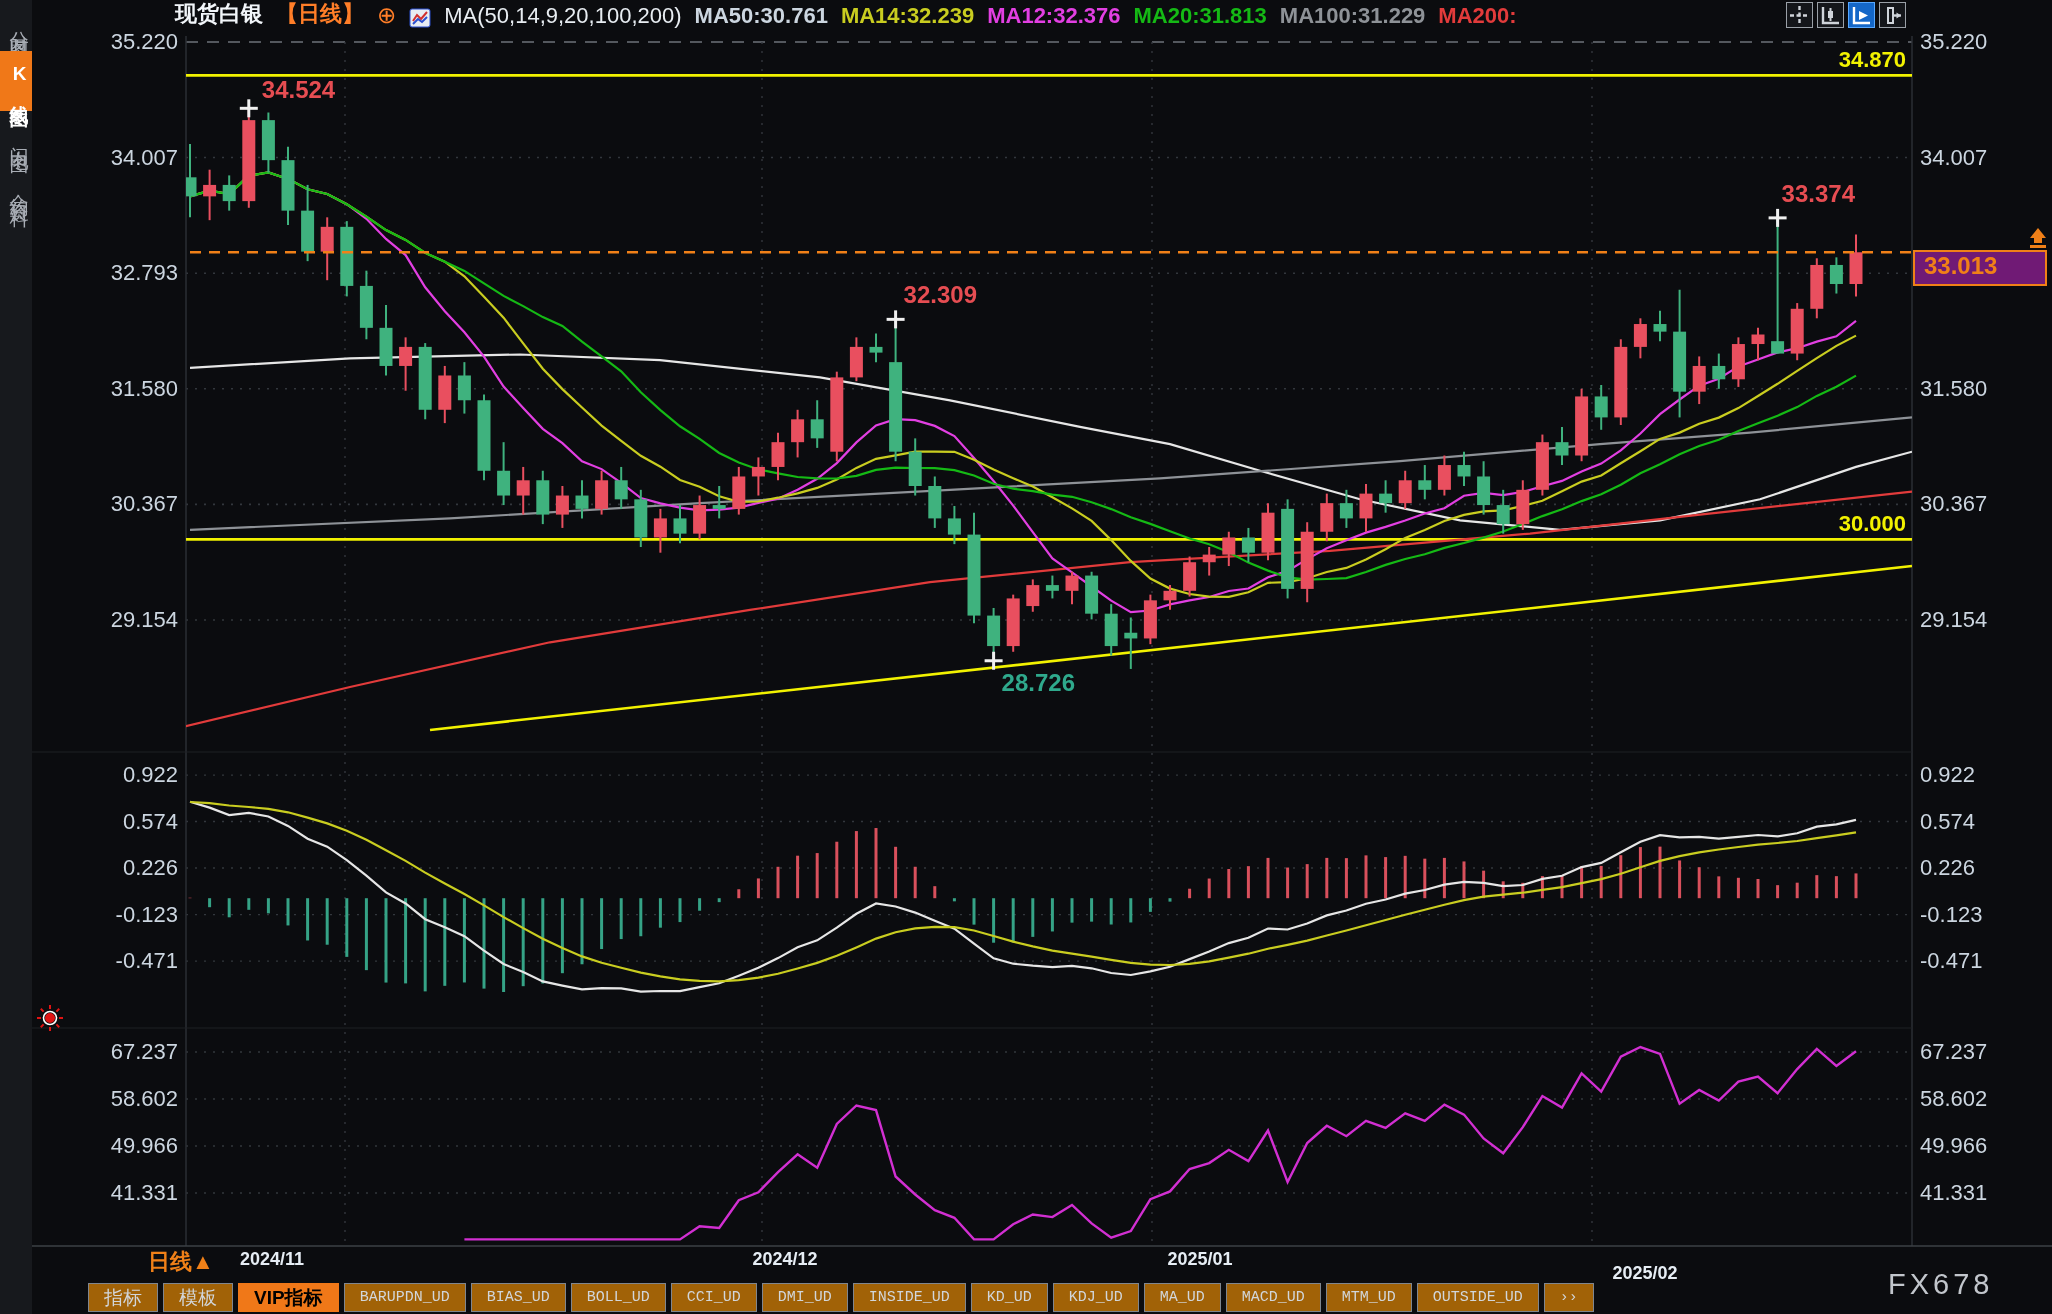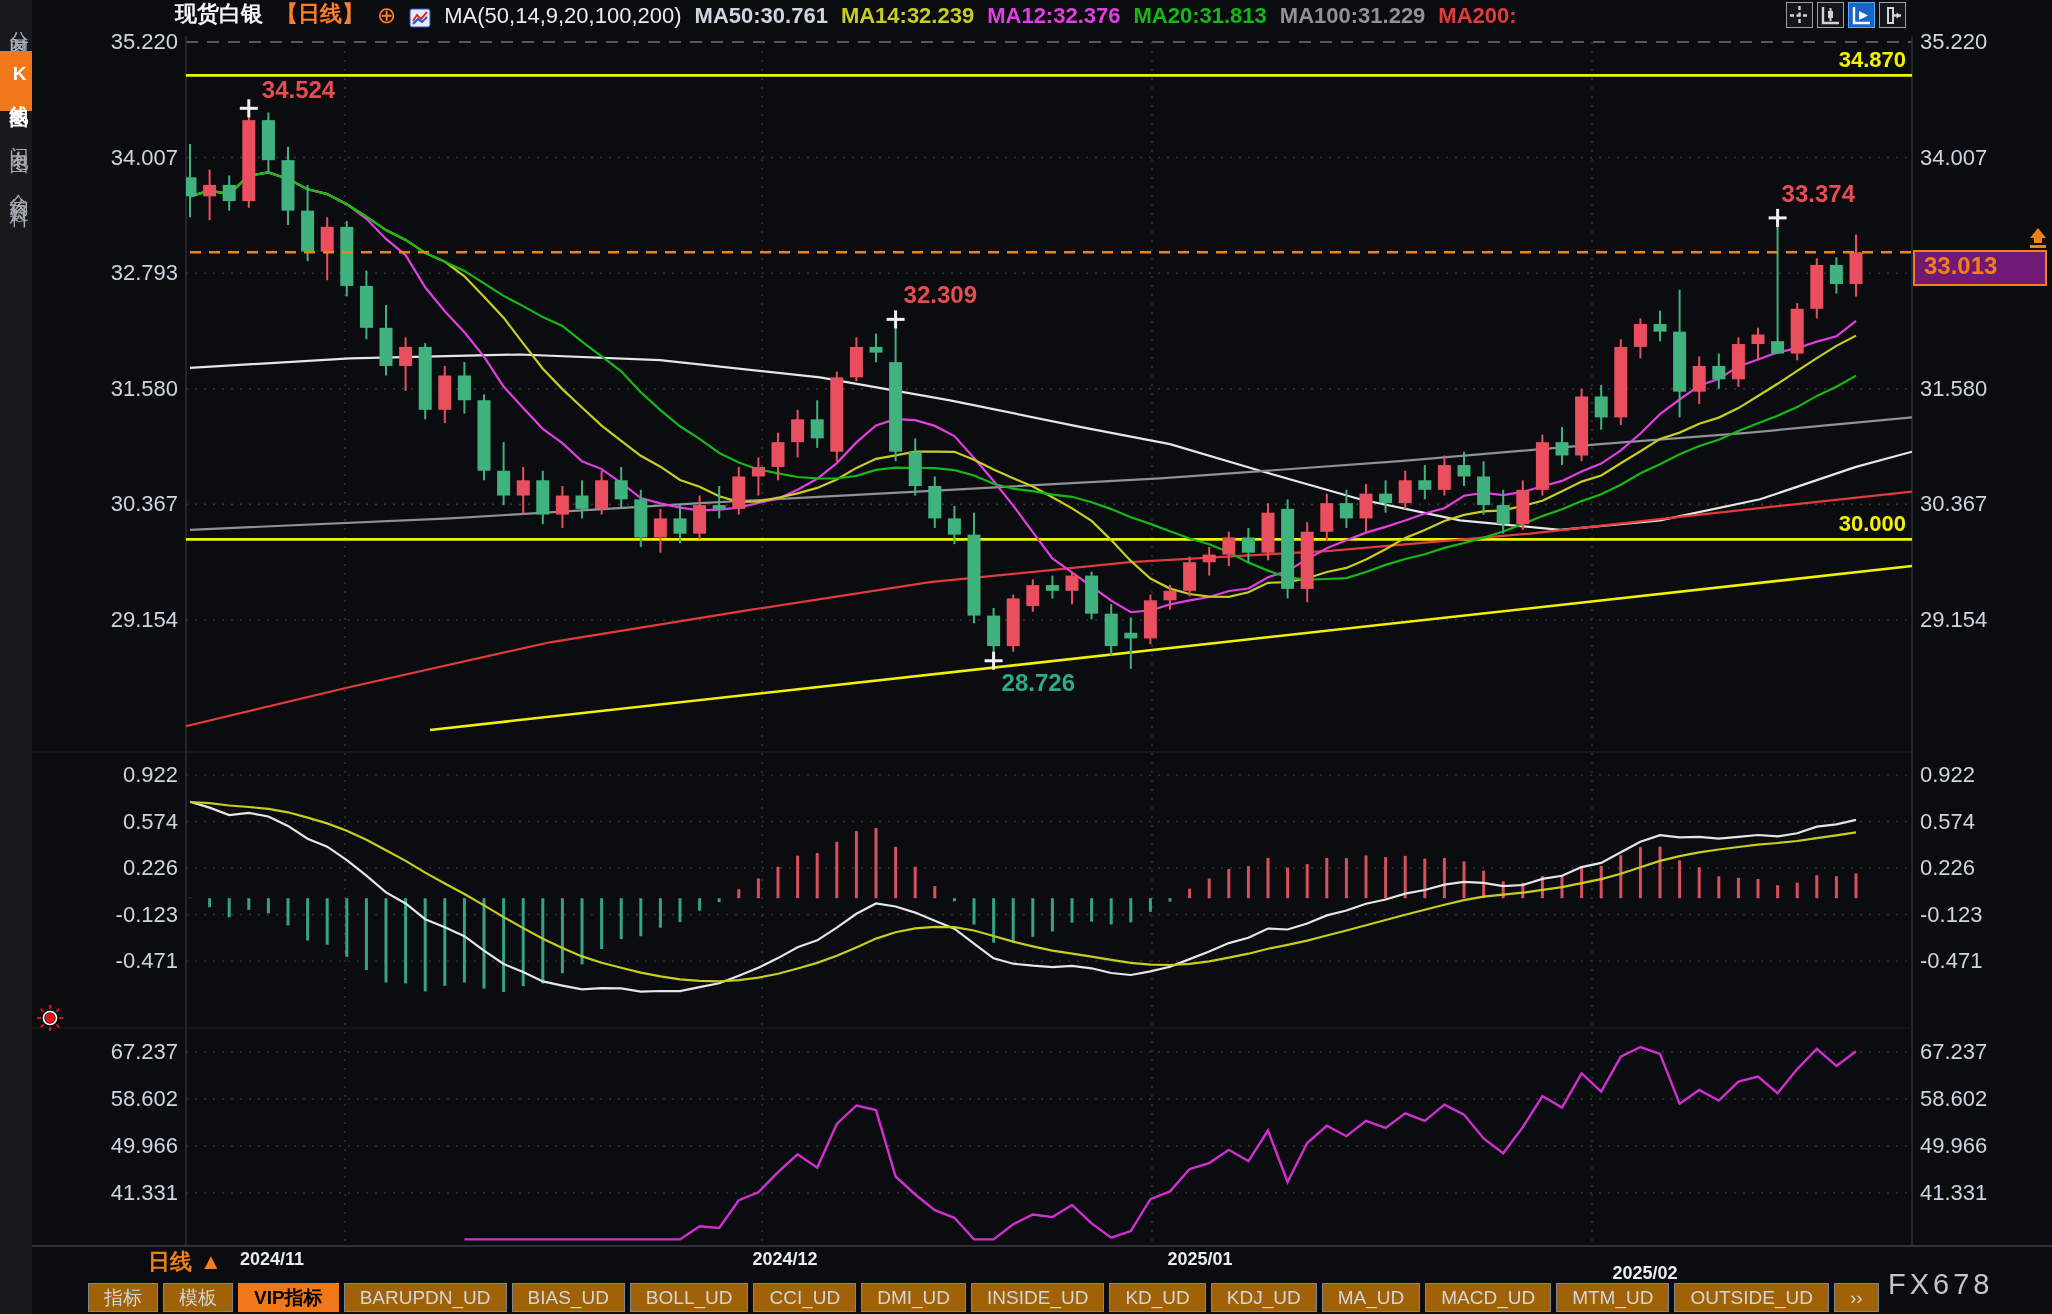--- a/index.html
+++ b/index.html
@@ -29,27 +29,27 @@
   .pane-hdr{position:absolute;display:flex;gap:16px;font-size:22px;white-space:nowrap;z-index:6;}
   #macd-hdr{left:173px;top:742px;}
   #rsi-hdr{left:173px;top:1015px;}
   .pane-title{color:#e8edf2;}
   
   #price-box{position:absolute;left:1913px;top:250px;width:134px;height:36px;background:#701a75;
              border:2px solid #f08018;box-sizing:border-box;display:flex;align-items:flex-start;z-index:6;}
   #price-box span{color:#f08018;font-size:24px;font-weight:bold;padding-left:9px;}
   #price-arrow{position:absolute;left:2026px;top:228px;z-index:7;}
   
-  #tf{position:absolute;left:148px;top:1247px;font-size:22px;font-weight:bold;color:#f08018;z-index:6;display:flex;gap:8px;align-items:center;}
+  #tf{position:absolute;left:148px;top:1247px;font-size:22px;font-weight:bold;color:#f08018;z-index:6;display:flex;align-items:center;}
   .date-label{position:absolute;top:1249px;transform:translateX(-50%);font-size:18px;font-weight:bold;color:#e6edf4;z-index:6;}
   
   #tabs{position:absolute;left:88px;top:1283px;display:flex;gap:5px;z-index:6;}
   .tab{height:29px;border:1px solid #80868e;background:#a16207;color:#d2d6da;display:flex;
        align-items:center;padding:0 15px;font-size:19px;box-sizing:border-box;white-space:nowrap;}
-  .tab.mono{font-family:Liberation Sans, sans-serif;font-size:19px;}
+  .tab.mono{font-family:Liberation Mono, monospace;font-size:15px;}
   .tab.active{background:#f07818;border-color:#f07818;color:#000000;font-weight:bold;}
   #wm{position:absolute;left:1888px;top:1268px;font-size:29px;color:#c2c6cc;letter-spacing:4px;z-index:6;}
   #sun-icon{position:absolute;left:36px;top:1004px;z-index:6;}
 </style>
 </head>
 <body>
 
 <div id="root">
 
   <svg id="chart" width="2052" height="1314" style="position:absolute;left:0;top:0;">

